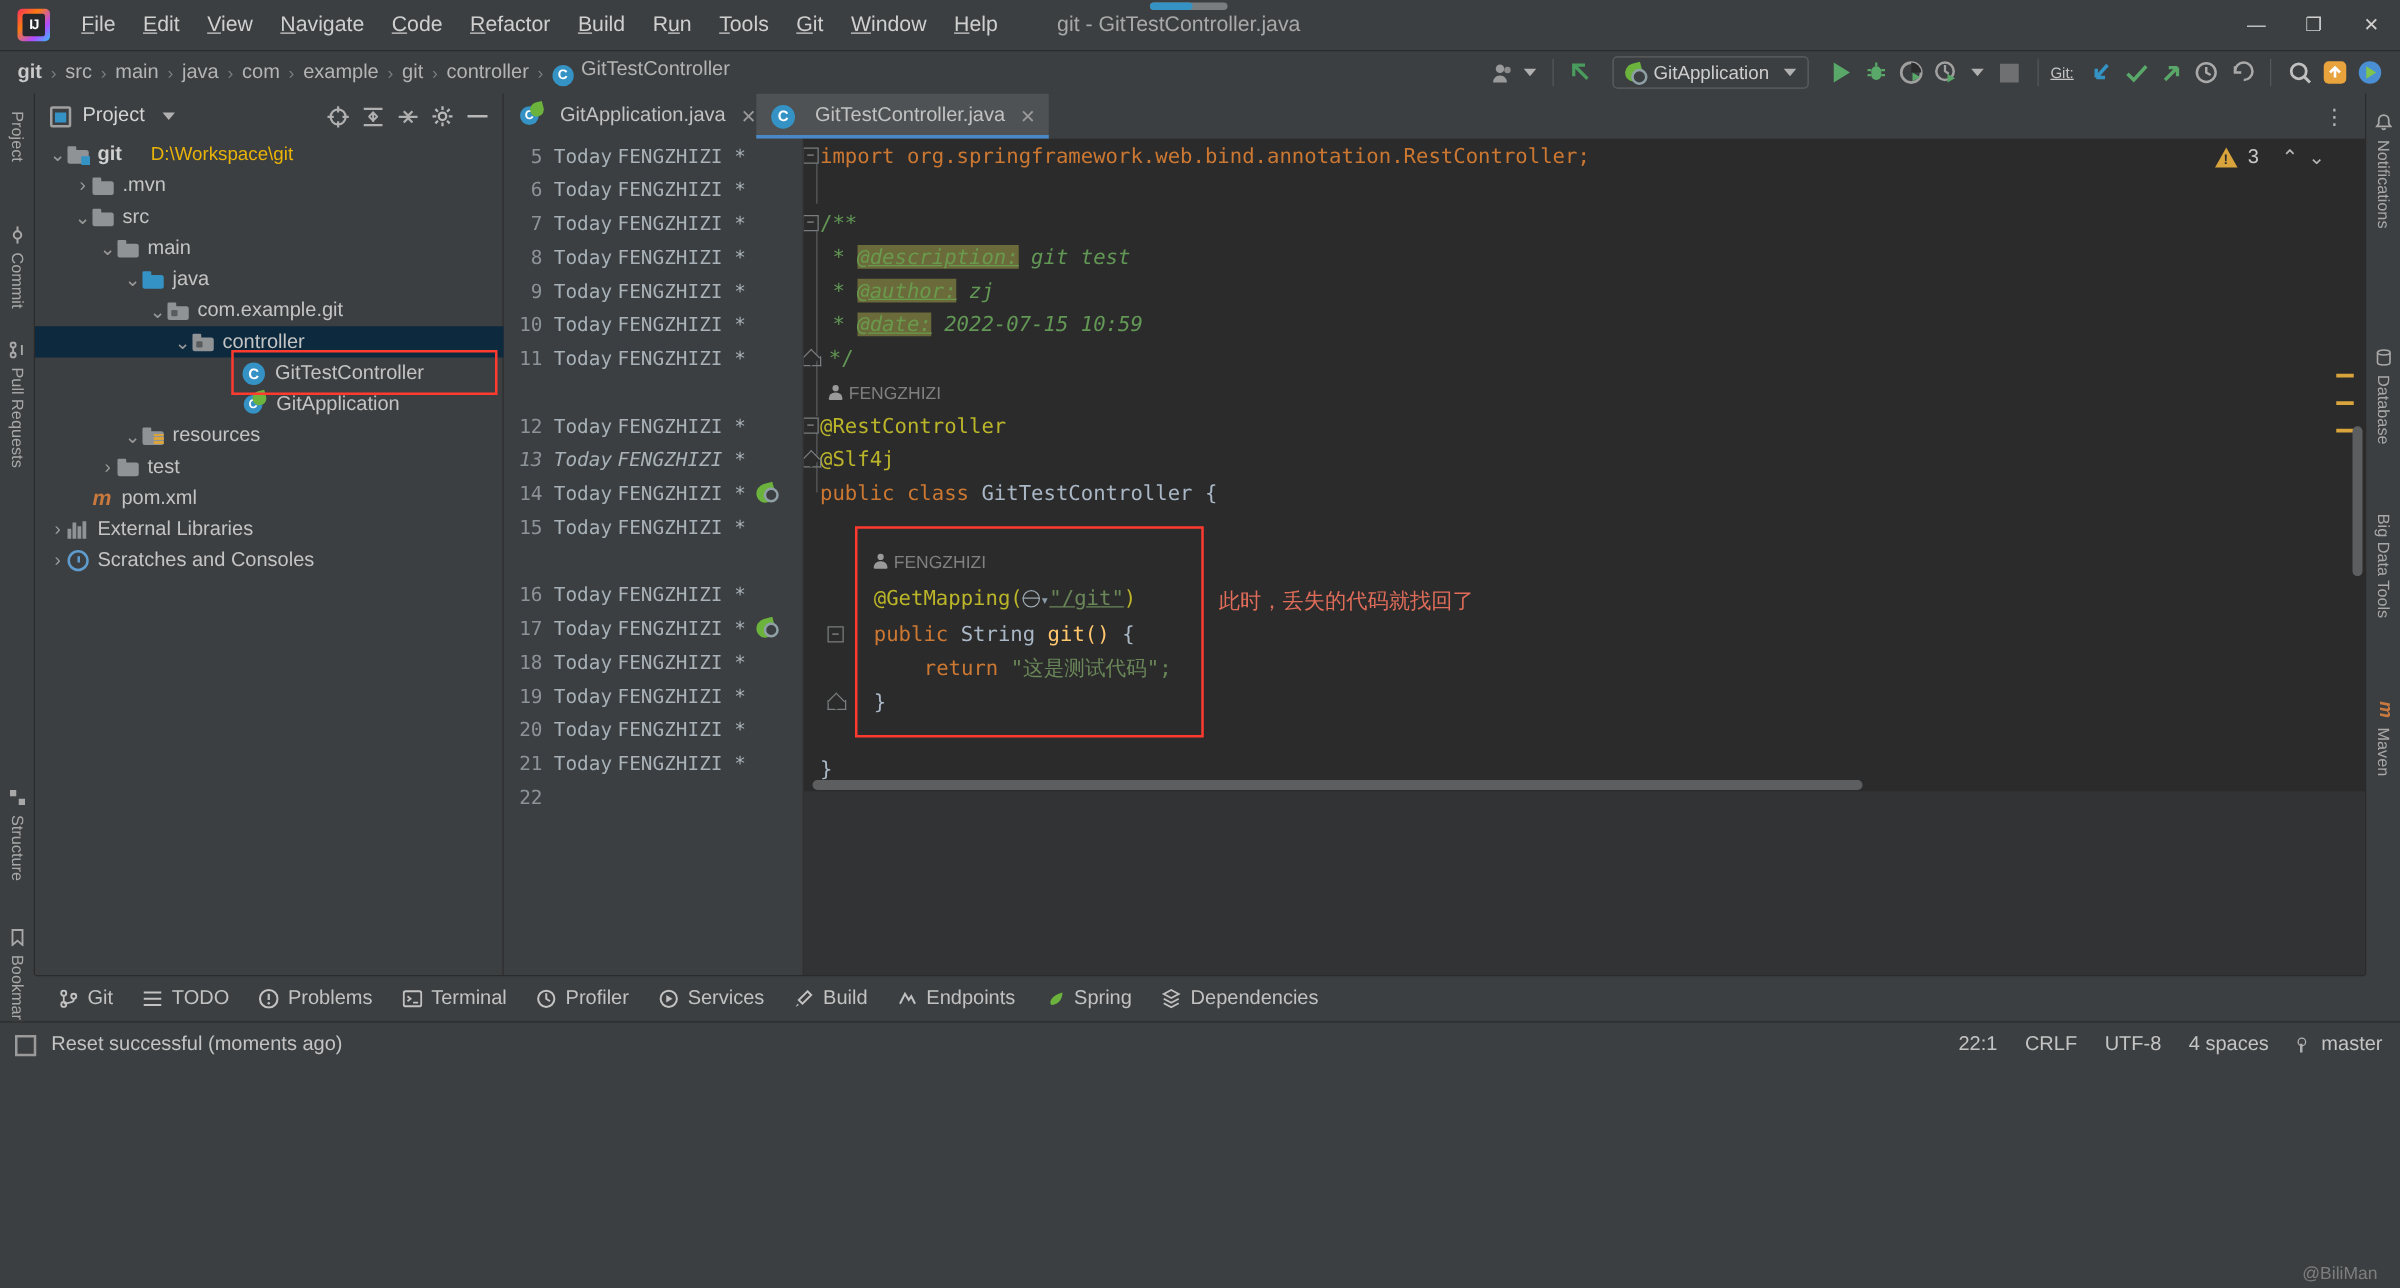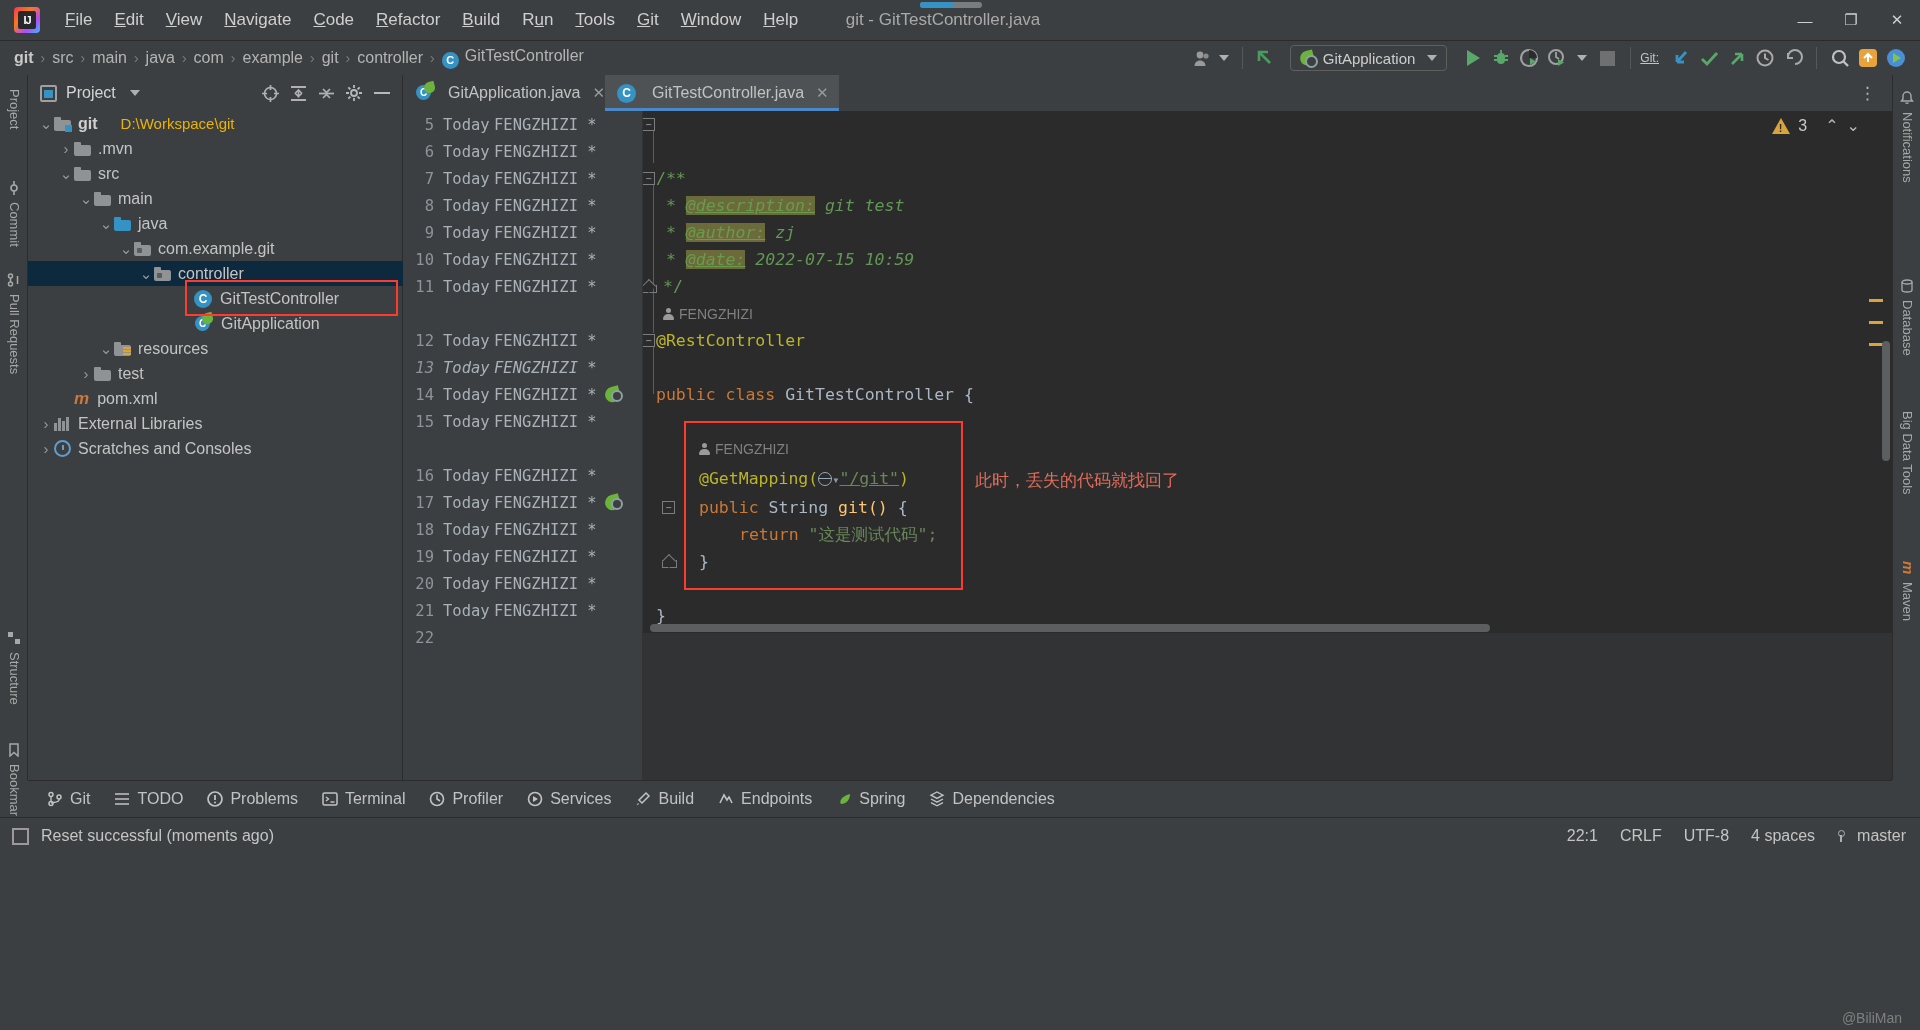--- a/index.html
+++ b/index.html
@@ -741,20 +741,21 @@
   </div>
 
 <div id="codearea">
 
   <div class="foldline" style="left:10px; top:14px; height:38px;"></div>
   <div class="foldline" style="left:10px; top:62px; height:160px;"></div>
   <div class="foldline" style="left:10px; top:225px; height:58px;"></div>
 
   <div class="cline" style="top:0px;">
     <span class="fold" style="top:7px;">−</span>
+    <span class="code-ind"><span class="k-kw">import org.springframework.web.bind.annotation.RestController;</span></span>
   </div>
 
   <div class="cline" style="top:54px;">
     <span class="fold" style="top:7px;">−</span>
     <span class="code-ind k-cmt">/**</span>
   </div>
 
   <div class="cline" style="top:81px;">
     <span class="code-ind k-cmt">&nbsp;* </span><span class="jd-tag">@description:</span><span class="k-cmt it">&nbsp;</span><span class="k-cmt it">git test</span>
   </div>
@@ -777,20 +778,24 @@
       <span class="person"></span>
       <span>FENGZHIZI</span>
     </span>
   </div>
 
   <div class="cline" style="top:216px;">
     <span class="fold" style="top:7px;">−</span>
     <span class="code-ind k-ann">@RestController</span>
   </div>
 
+  <div class="cline" style="top:243px;">
+    <span class="foldcap" style="left:-1px;top:8px;"></span>
+    <span class="code-ind k-ann">@Slf4j</span>
+  </div>
 
   <div class="cline" style="top:270px;">
     <span class="code-ind"><span class="k-kw">public class</span><span class="k-plain">&nbsp;</span><span class="k-cls">GitTestController</span><span class="k-plain">&nbsp;</span><span class="k-plain">{</span></span>
   </div>
 
   <div class="cline" style="top:324px;">
     <span class="code-ind inlay" style="padding-left:56px;">
       <span class="person"></span>
       <span>FENGZHIZI</span>
     </span>

